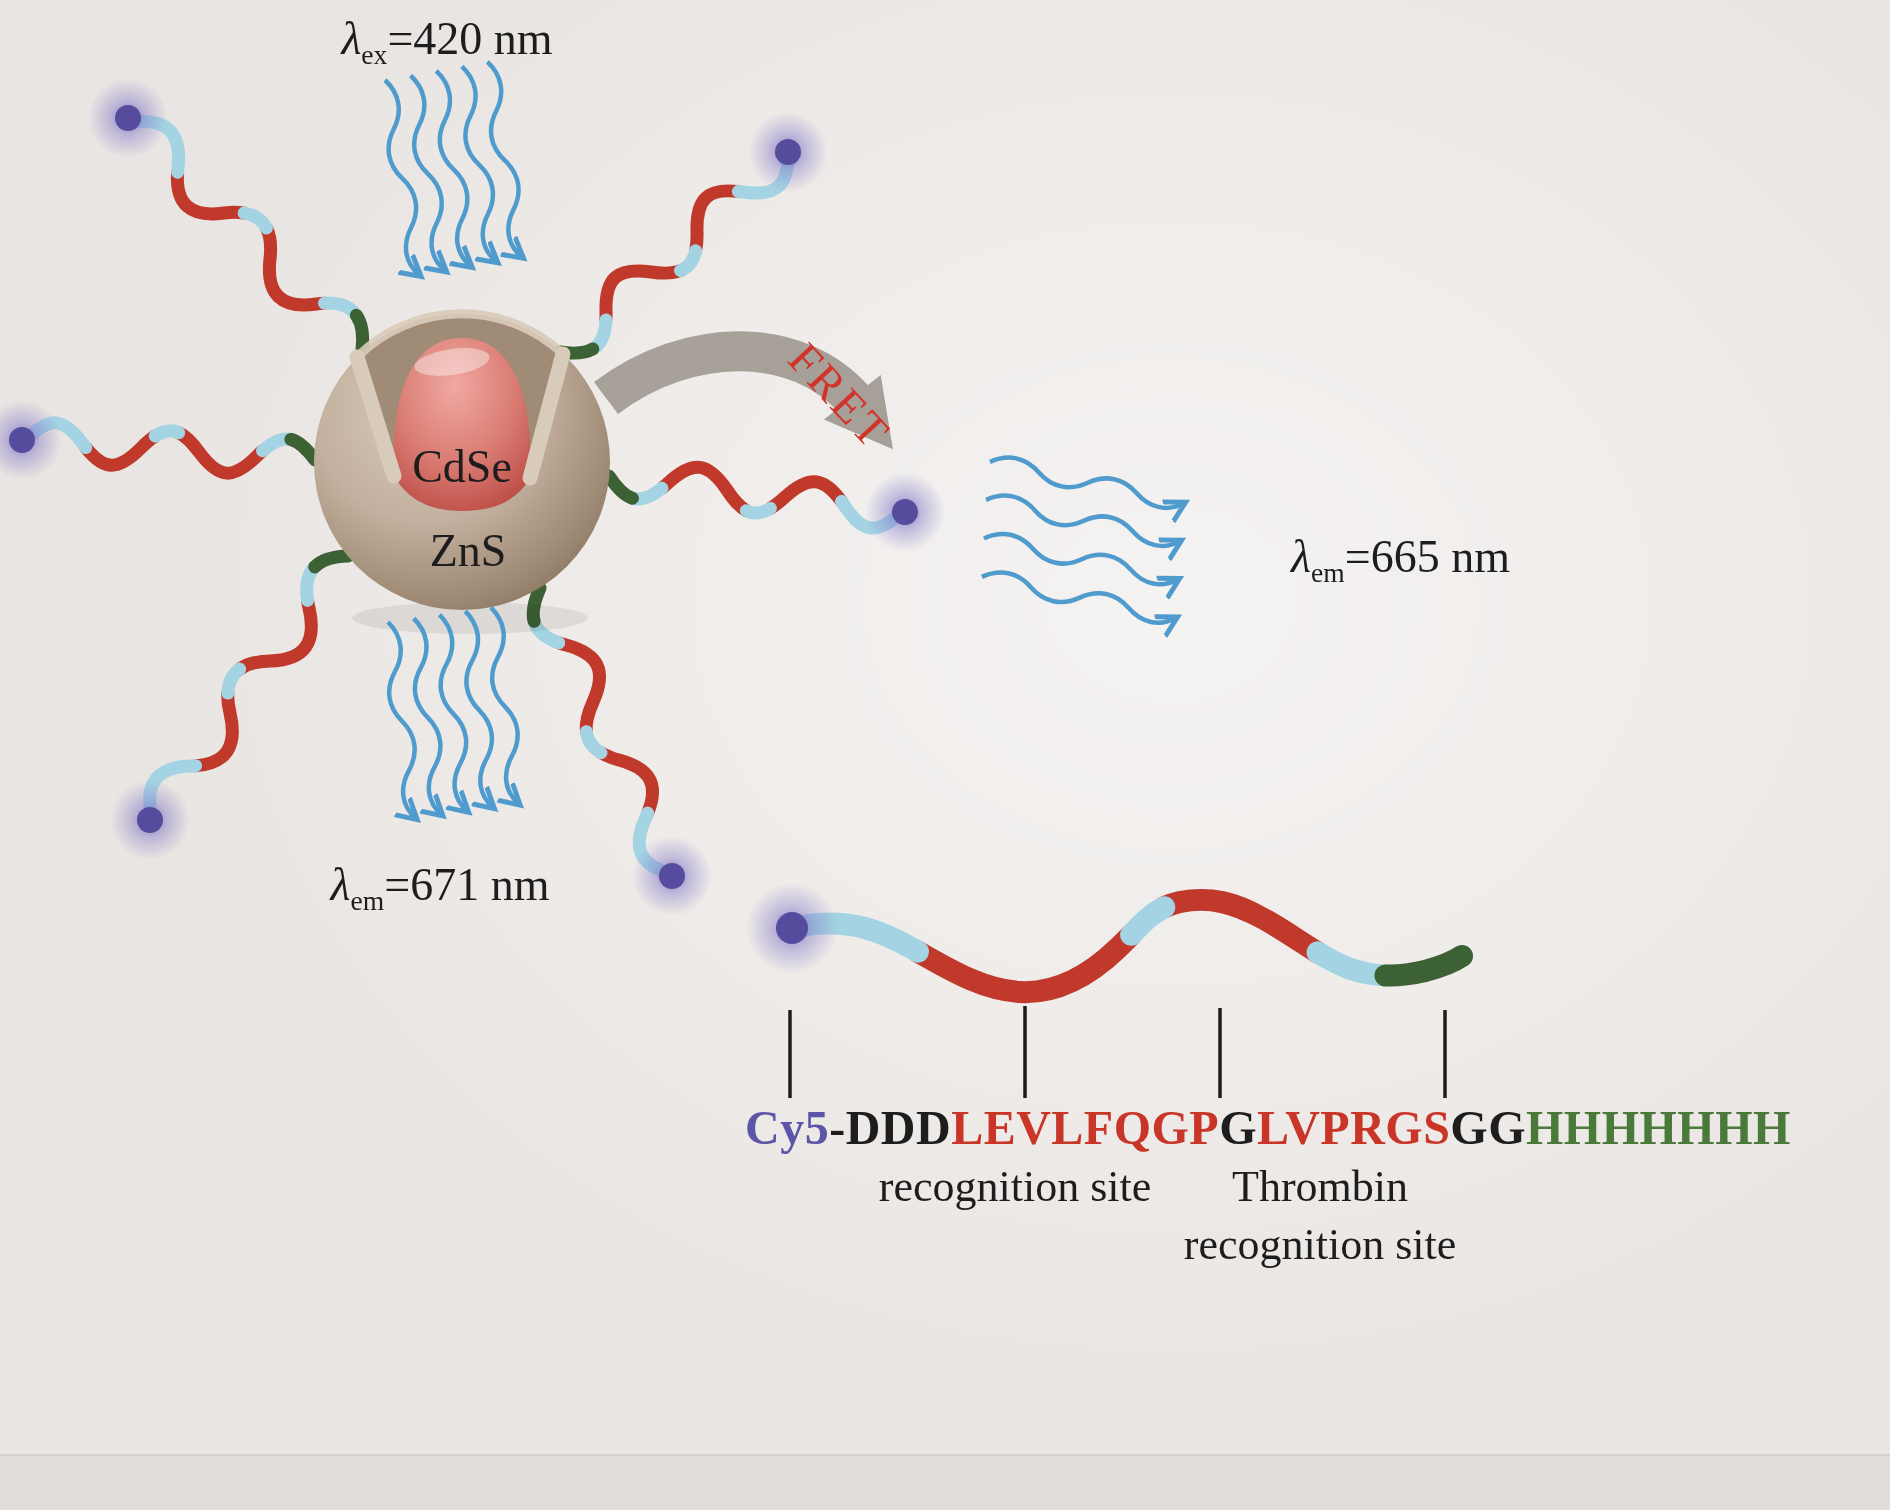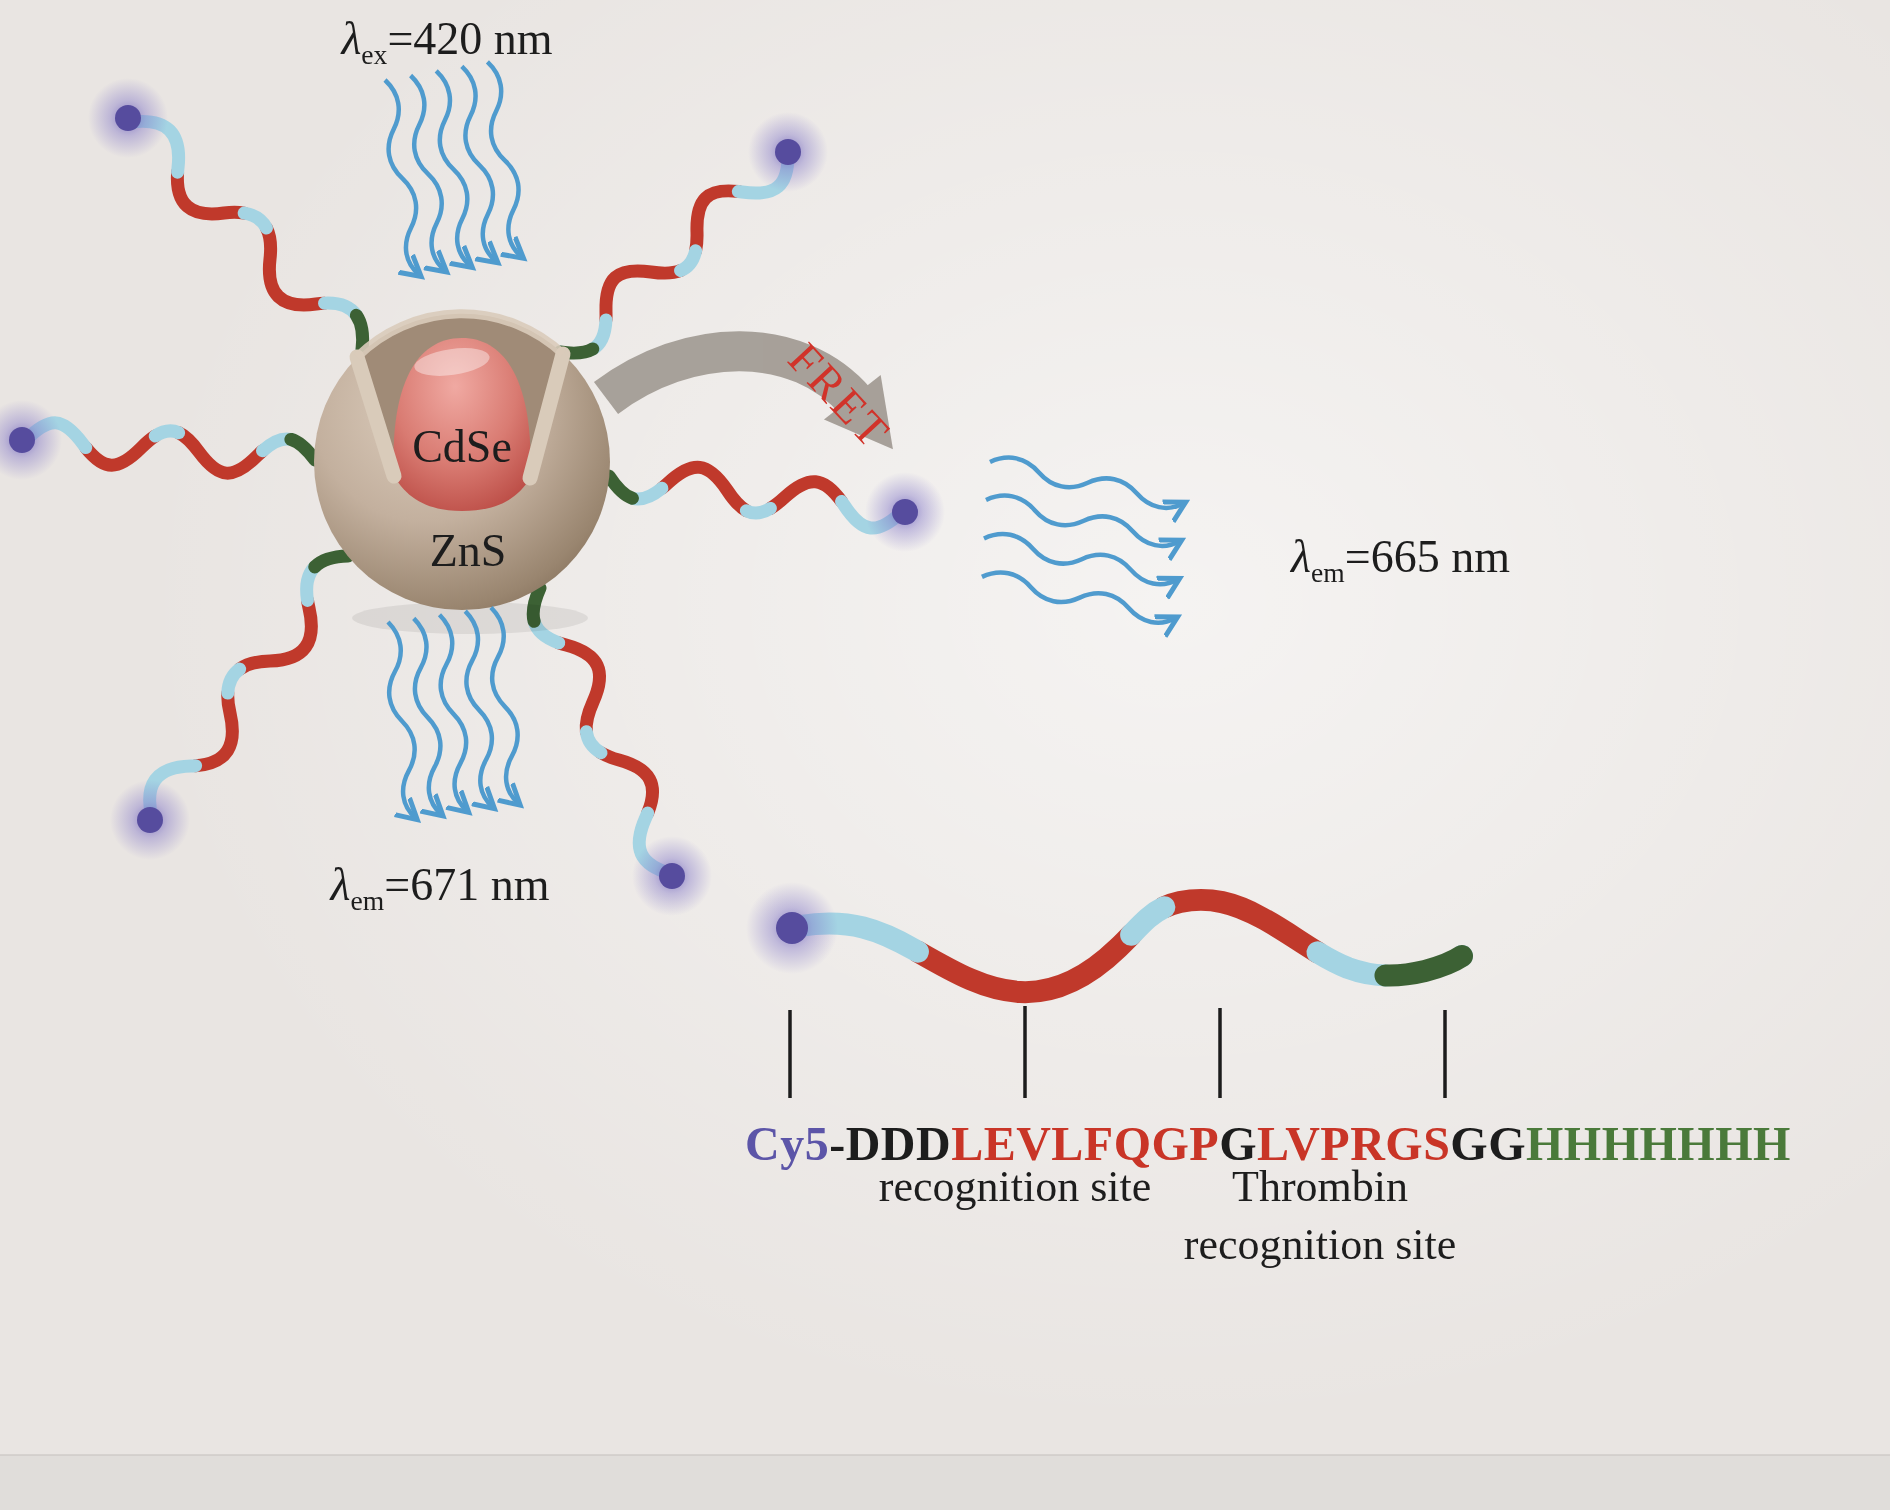--- a/index.html
+++ b/index.html
@@ -14,21 +14,21 @@
   .center{text-align:center;}
   .lam{font-style:italic;}
   .lbl sub{font-size:0.6em;line-height:0;}
   .fret{
     position:absolute;left:782px;top:352px;width:180px;
     font-size:46px;color:#d1332a;letter-spacing:3px;
     transform:rotate(47deg);transform-origin:40px 30px;
   }
   .seq{
     position:absolute;left:745px;top:1100px;
-    font-size:48px;font-weight:600;white-space:nowrap;letter-spacing:0.5px;margin-top:16px;
+    font-size:48px;font-weight:600;white-space:nowrap;letter-spacing:0.5px;
   }
   .seq .p-purple{color:#5c55a8;}
   .seq .p-dark{color:#1d1d1d;}
   .seq .p-red{color:#c93527;}
   .seq .p-green{color:#4a7a3a;}
   .ann{position:absolute;font-size:44px;line-height:1.32;}
   
   .chain use{fill:none;stroke-width:13;stroke-linecap:round;stroke-linejoin:round;}
   .chain.big use{stroke-width:22;}
   .sG{stroke:#3c6134;}
@@ -221,21 +221,21 @@
 </div>
 
 <div class="lbl center" style="left:290px;top:858px;width:300px;">
   <span class="lam">λ</span><sub>em</sub><span>=671 nm</span>
 </div>
 
 <div class="lbl center" style="left:1210px;top:530px;width:300px;text-align:right;">
   <span class="lam">λ</span><sub>em</sub><span>=665 nm</span>
 </div>
 
-<div class="lbl center" style="left:382px;top:420px;width:160px;text-align:center;">CdSe</div>
+<div class="lbl center" style="left:382px;top:440px;width:160px;text-align:center;">CdSe</div>
 <div class="lbl center" style="left:388px;top:508px;width:160px;margin-top:16px;">ZnS</div>
 
 <div class="fret">FRET</div>
 
 <div class="seq">
   <span class="p-purple">Cy5</span><span class="p-dark">-DDD</span><span class="p-red">LEVLFQGP</span><span class="p-dark">G</span><span class="p-red">LVPRGS</span><span class="p-dark">GG</span><span class="p-green">HHHHHHH</span>
 </div>
 
 <div class="ann center" style="left:790px;top:1158px;width:450px;">
   <div>recognition site</div>

